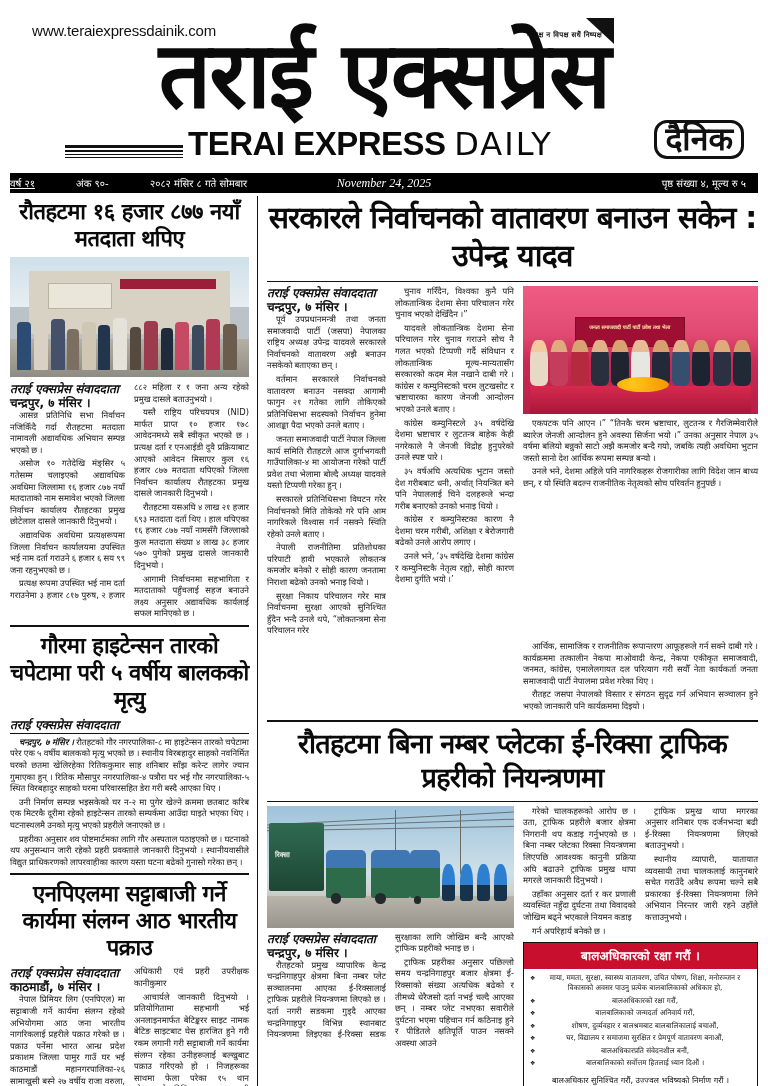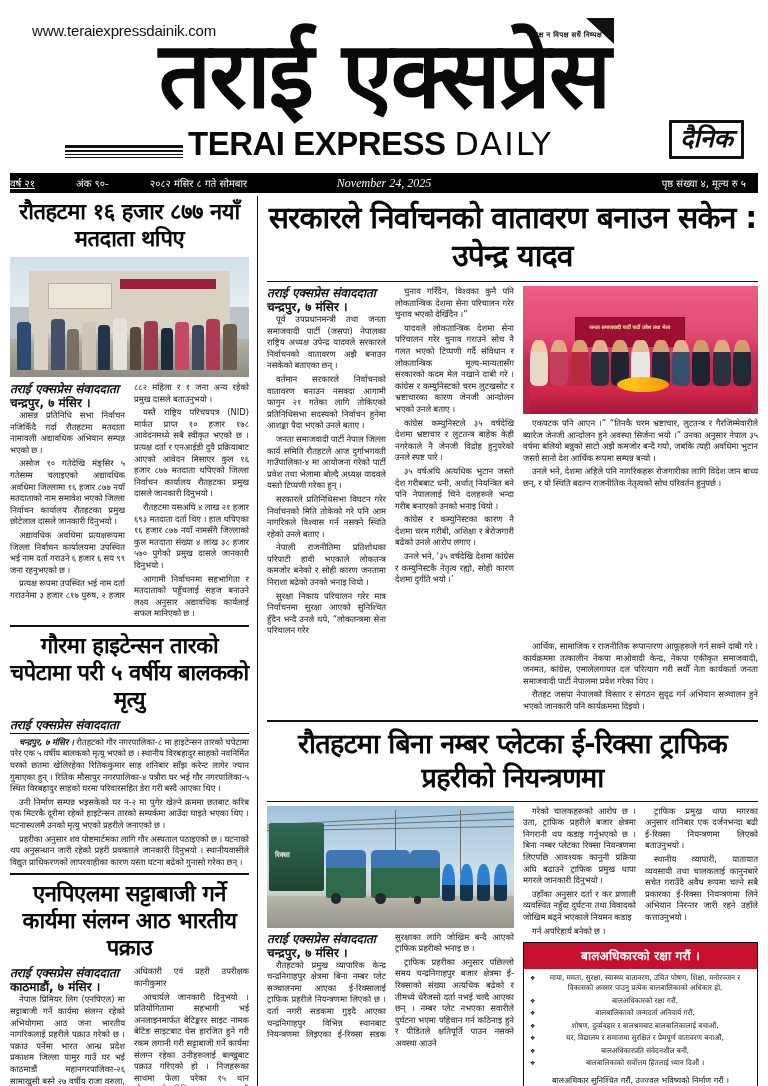--- a/index.html
+++ b/index.html
@@ -58,24 +58,24 @@
     letter-spacing:-0.5px;color:#0a0a0a;
     white-space:nowrap;
   }
   .eng-title .daily{
     font-weight:400;font-style:normal;
     font-family:"DejaVu Sans",sans-serif;
     letter-spacing:2px;font-size:32px;
   }
   .dainik-badge{
     position:absolute;right:14px;top:112px;
-    border:3px solid #111;border-radius:1px;
+    border:3px solid #111;border-radius:13px;
     padding:2px 8px 3px 8px;
-    font-size:25px;font-weight:bold;line-height:28px;
-    color:#111;font-family:"DejaVu Sans",sans-serif;font-style:italic;
+    font-size:32px;font-weight:bold;line-height:28px;
+    color:#111;font-family:"DejaVu Sans",sans-serif;
   }
 
   
   .infobar{
     height:20px;background:#000;color:#fff;
     display:flex;align-items:center;
     font-size:10px;position:relative;
     margin-bottom:3px;
   }
   .infobar .ib{position:absolute;white-space:nowrap;}

